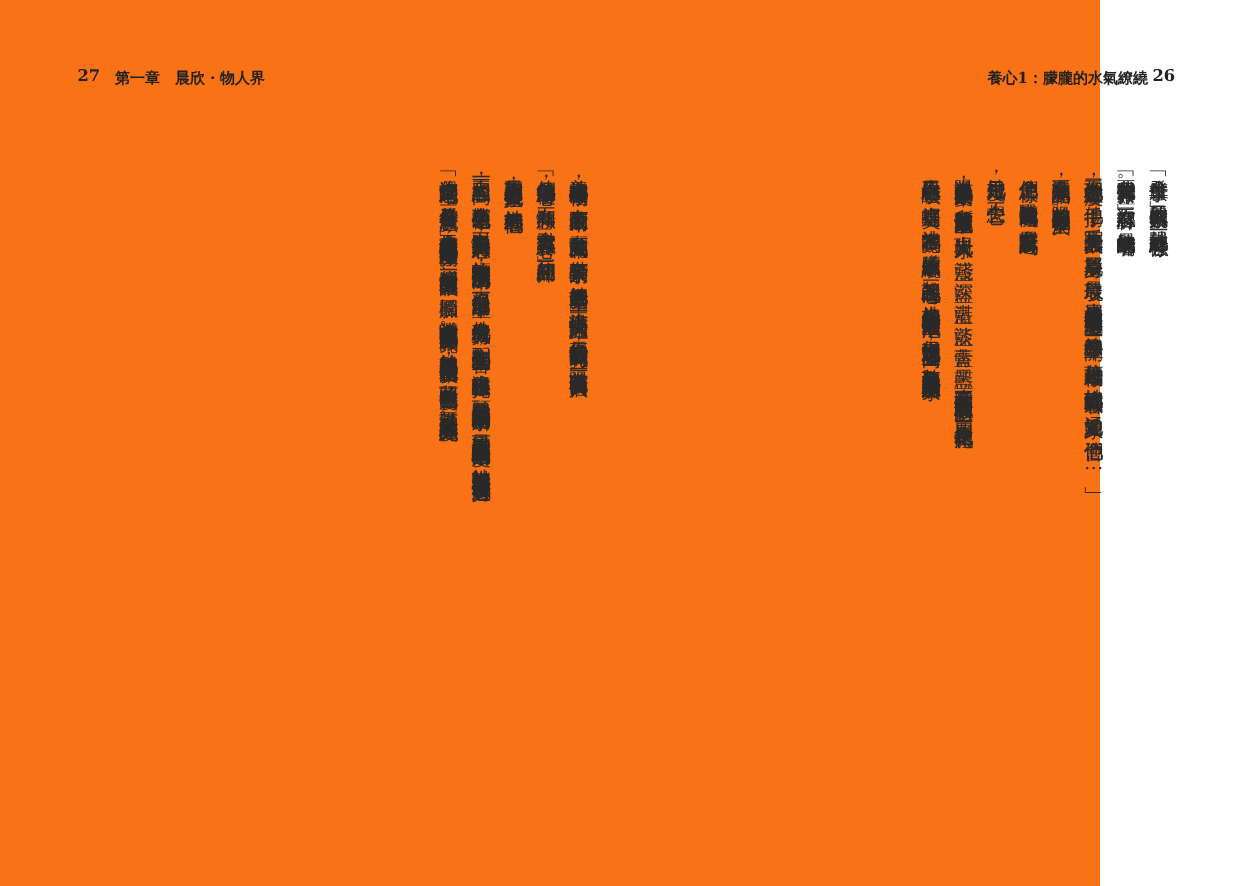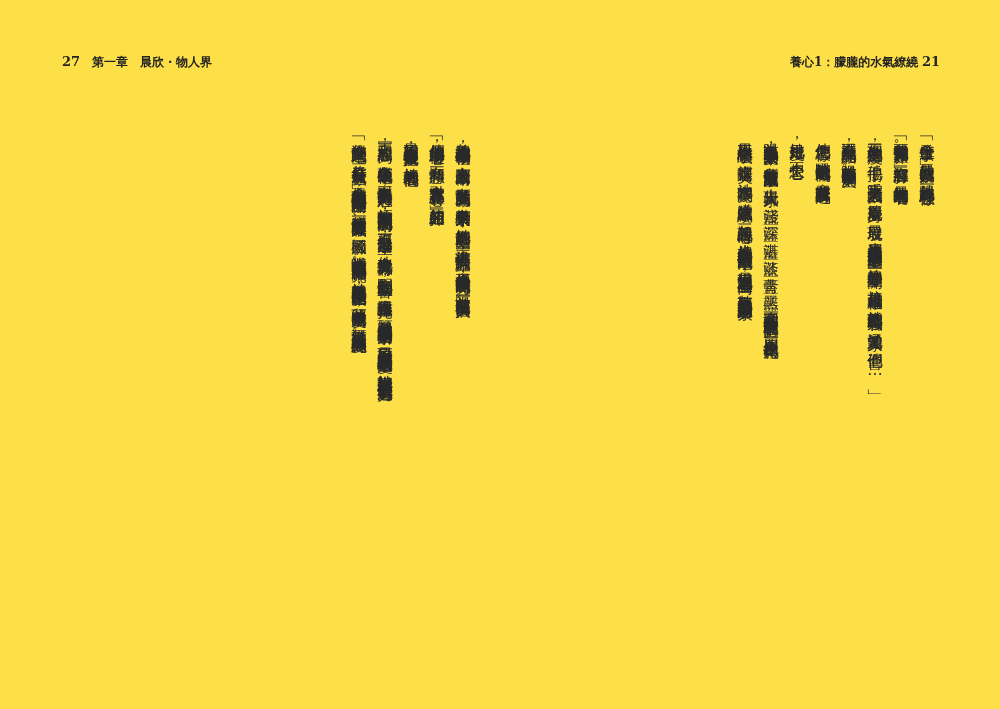--- a/index.html
+++ b/index.html
@@ -11,22 +11,22 @@
       width: 1000px;
       height: 709px;
       position: relative;
       overflow: hidden;
       font-family: "DejaVu Serif", "Liberation Serif", serif;
       color: #222;
     }
     .spread {
       position: absolute;
       left: 0; top: 0;
-      width: 1000px; height: 709px;
-      background: #fde047;
+      width: 880px; height: 709px;
+      background: #f97316;
     }
     .page {
       position: absolute;
       top: 0;
       height: 709px;
       width: 500px;
     }
     .page.left { left: 0; }
     .page.right { left: 500px; }
 
@@ -75,21 +75,21 @@
       <p>養心池的岸邊種滿各種植物，有高大筆直的樹木，有美麗嬌豔的花朵，有結實纍纍的果子。她好奇的四處張望，正準備去摸一下大紅豔豔，長得像兩片微張嘴唇的花時，眼前突然出現一男一女兩個人。</p>
       <p>「他們是接你的引心使者，五悔和傾愁，會引導你在冥靈界養心。」三恕簡短的介紹。</p>
       <p>晨欣想不到會有兩名使者來接她，她好奇的看著他們。</p>
       <p>兩人和三恕一般高，一樣穿著白色的袍子。叫五悔的男子長得比三恕壯，輕軟的布料剛好顯露出他的肌肉，但不是過分發達的那一型，他全身線條孔武有力，配上剛毅立體的五官，讓人很難轉移目光，一頭黑色的長髮在腦後綁成鬆鬆的長辮子。晨欣可以看到髮辮中纏繞著幾絡暗紫色的頭髮，她從沒想到紫色在男生身上也可以這麼有魅力。</p>
       <p>「你還沒注意到天空吧？你看看是什麼顏色？」女使者的聲音把她的目光從五悔的頭髮上移開，這個叫傾愁的女生有一雙鳳眼、橢圓臉，淺咖啡的膚色在白袍映照下顯得更亮眼。她的髮色跟身邊男生的髮色相反，留著一頭暗紫色的長髮，從耳鬢處可以看到幾絡黑亮的髮絲。</p>
     </div>
   </div>
 
   <div class="page right">
     <div class="header" style="left:290px;">養心1：朦朧的水氣繚繞</div>
-    <div class="folio" style="left:422px;">21</div>
+    <div class="folio" style="left:422px;">26</div>
 
     <div class="body-text" style="left:80px; width:360px;">
       <p>「發生什麼事？」晨欣的觀察力敏銳，就跟她的好奇心一樣強。</p>
       <p>「我要先帶你回冥靈界。」三恕沒有解釋。晨欣無奈的嘟著嘴。</p>
       <p>三恕不理會她的態度，他手一揚，手上的冥光忽然放大，籠罩晨欣全身。晨欣發現，周遭的景象像是被水過分渲染的水彩畫，線條和外型一一暈開，接著越來越模糊，她依稀聽到有人喊著，「通知她家人了，他們會……」</p>
       <p>還來不及聽完那句話，眼前的聲音跟影像便在空中消失。</p>
       <p>他們會怎樣？去醫院看她的遺體嗎？會哭著喊著說對不起嗎？</p>
       <p>她甩甩短髮，不去想它。</p>
       <p>眼前過多水氣暈染的景象變了，所有的液體凝聚成形，先出現一大片水，淺藍、深藍、湛藍、淡藍、青藍、黑藍，各種不同的藍層次不一的呈現在眼前，四周景象也一一具體化。</p>
       <p>晨欣忍不住心中讚嘆：這裡好美啊！池水寧靜寬闊，朦朧的水氣繚繞。三恕說起養心池時，她想像的是大樓住家中庭的那種假山水池，但是沒想到池邊聳立著高山，整座池面居然是遠遠看不到對岸的那種大小。</p>

